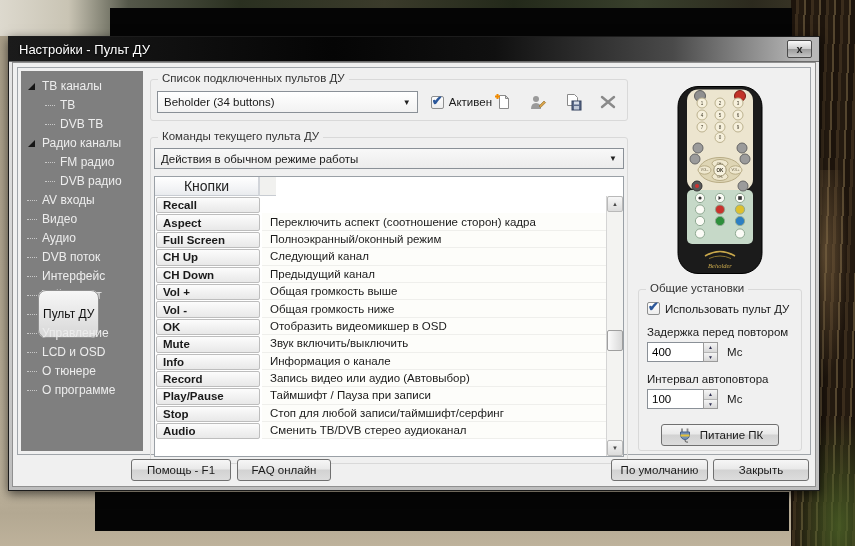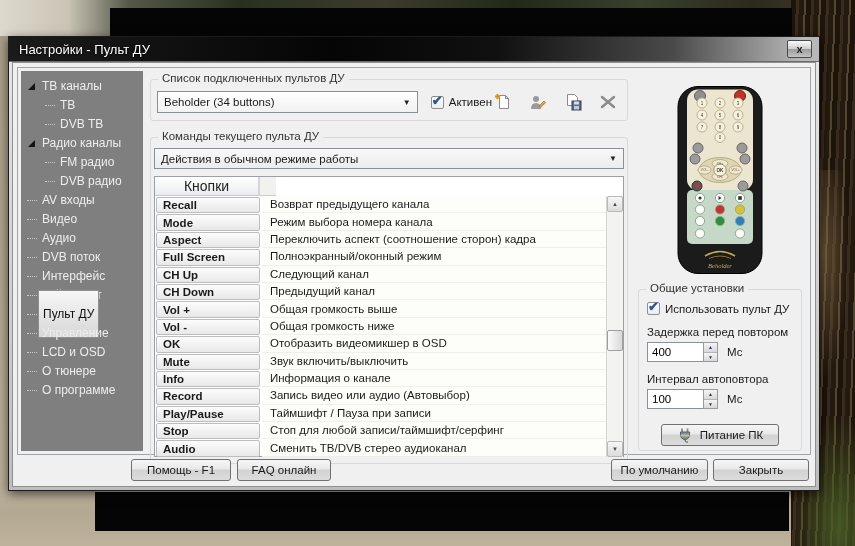--- a/index.html
+++ b/index.html
@@ -44,21 +44,21 @@
   .sidebar { position:absolute; left:3px; top:3px; bottom:3px; width:122px; background:#7f7f7f;
     padding-top:6px; overflow:hidden; }
   .tree-item { position:relative; height:19px; line-height:19px; color:#ededed; font-size:12px; white-space:nowrap; cursor:default; }
   .tree-item.lvl0 { padding-left:21px; }
   .tree-item.lvl1 { padding-left:39px; }
   .tree-item .expander { position:absolute; left:7px; top:6px; width:0; height:0;
     border-bottom:7px solid #151515; border-left:7px solid transparent; }
   .tree-item.noexp::before { content:""; position:absolute; left:6px; top:9px; width:10px; border-top:1px dotted #c9c9c9; }
   .tree-item.lvl1::before { content:""; position:absolute; left:24px; top:9px; width:10px; border-top:1px dotted #c9c9c9; }
   .tree-item.selected .tree-label { background:linear-gradient(180deg,#f7f7f7,#d7d7d7);
-    border:1px solid #8f8f8f; border-radius:0; color:#111; padding:16px 4px; margin-left:-4px; }
+    border:1px solid #8f8f8f; border-radius:8px; color:#111; padding:16px 4px; margin-left:-4px; }
 
   
   .main { position:absolute; left:132px; top:2px; width:478px; }
   .groupbox { position:relative; border:1px solid #d9d9d9; border-radius:3px; }
   .groupbox .legend { position:absolute; top:-8px; left:7px; background:#f0f0f0; padding:0 4px; font-size:11.5px; color:#333; }
   .gb1 { margin-top:9px; height:42px; padding:11px 6px 0; }
   .gb1-row { display:flex; align-items:center; }
   .combo { border:1px solid #8a9097; background:linear-gradient(180deg,#ffffff,#f2f2f2); height:22px;
     display:flex; align-items:center; padding:0 6px; cursor:default; }
   .combo .combo-text { white-space:nowrap; overflow:hidden; }
@@ -225,25 +225,20 @@
 
           <div class="ctable">
             <div class="thead">
               <div class="th c1">Кнопки</div>
               <div class="th c3"></div>
             </div>
             <div class="tbody">
               <div class="rows">
                   <div class="trow">
                     <div class="tcell-btn">Recall</div>
-                    <div class="tcell-act">Возврат предыдущего канала</div>
-                  </div>
-                  <div class="trow">
-                    <div class="tcell-btn">Mode</div>
-                    <div class="tcell-act">Режим выбора номера канала</div>
                   </div>
                   <div class="trow">
                     <div class="tcell-btn">Aspect</div>
                     <div class="tcell-act">Переключить аспект (соотношение сторон) кадра</div>
                   </div>
                   <div class="trow">
                     <div class="tcell-btn">Full Screen</div>
                     <div class="tcell-act">Полноэкранный/оконный режим</div>
                   </div>
                   <div class="trow">

